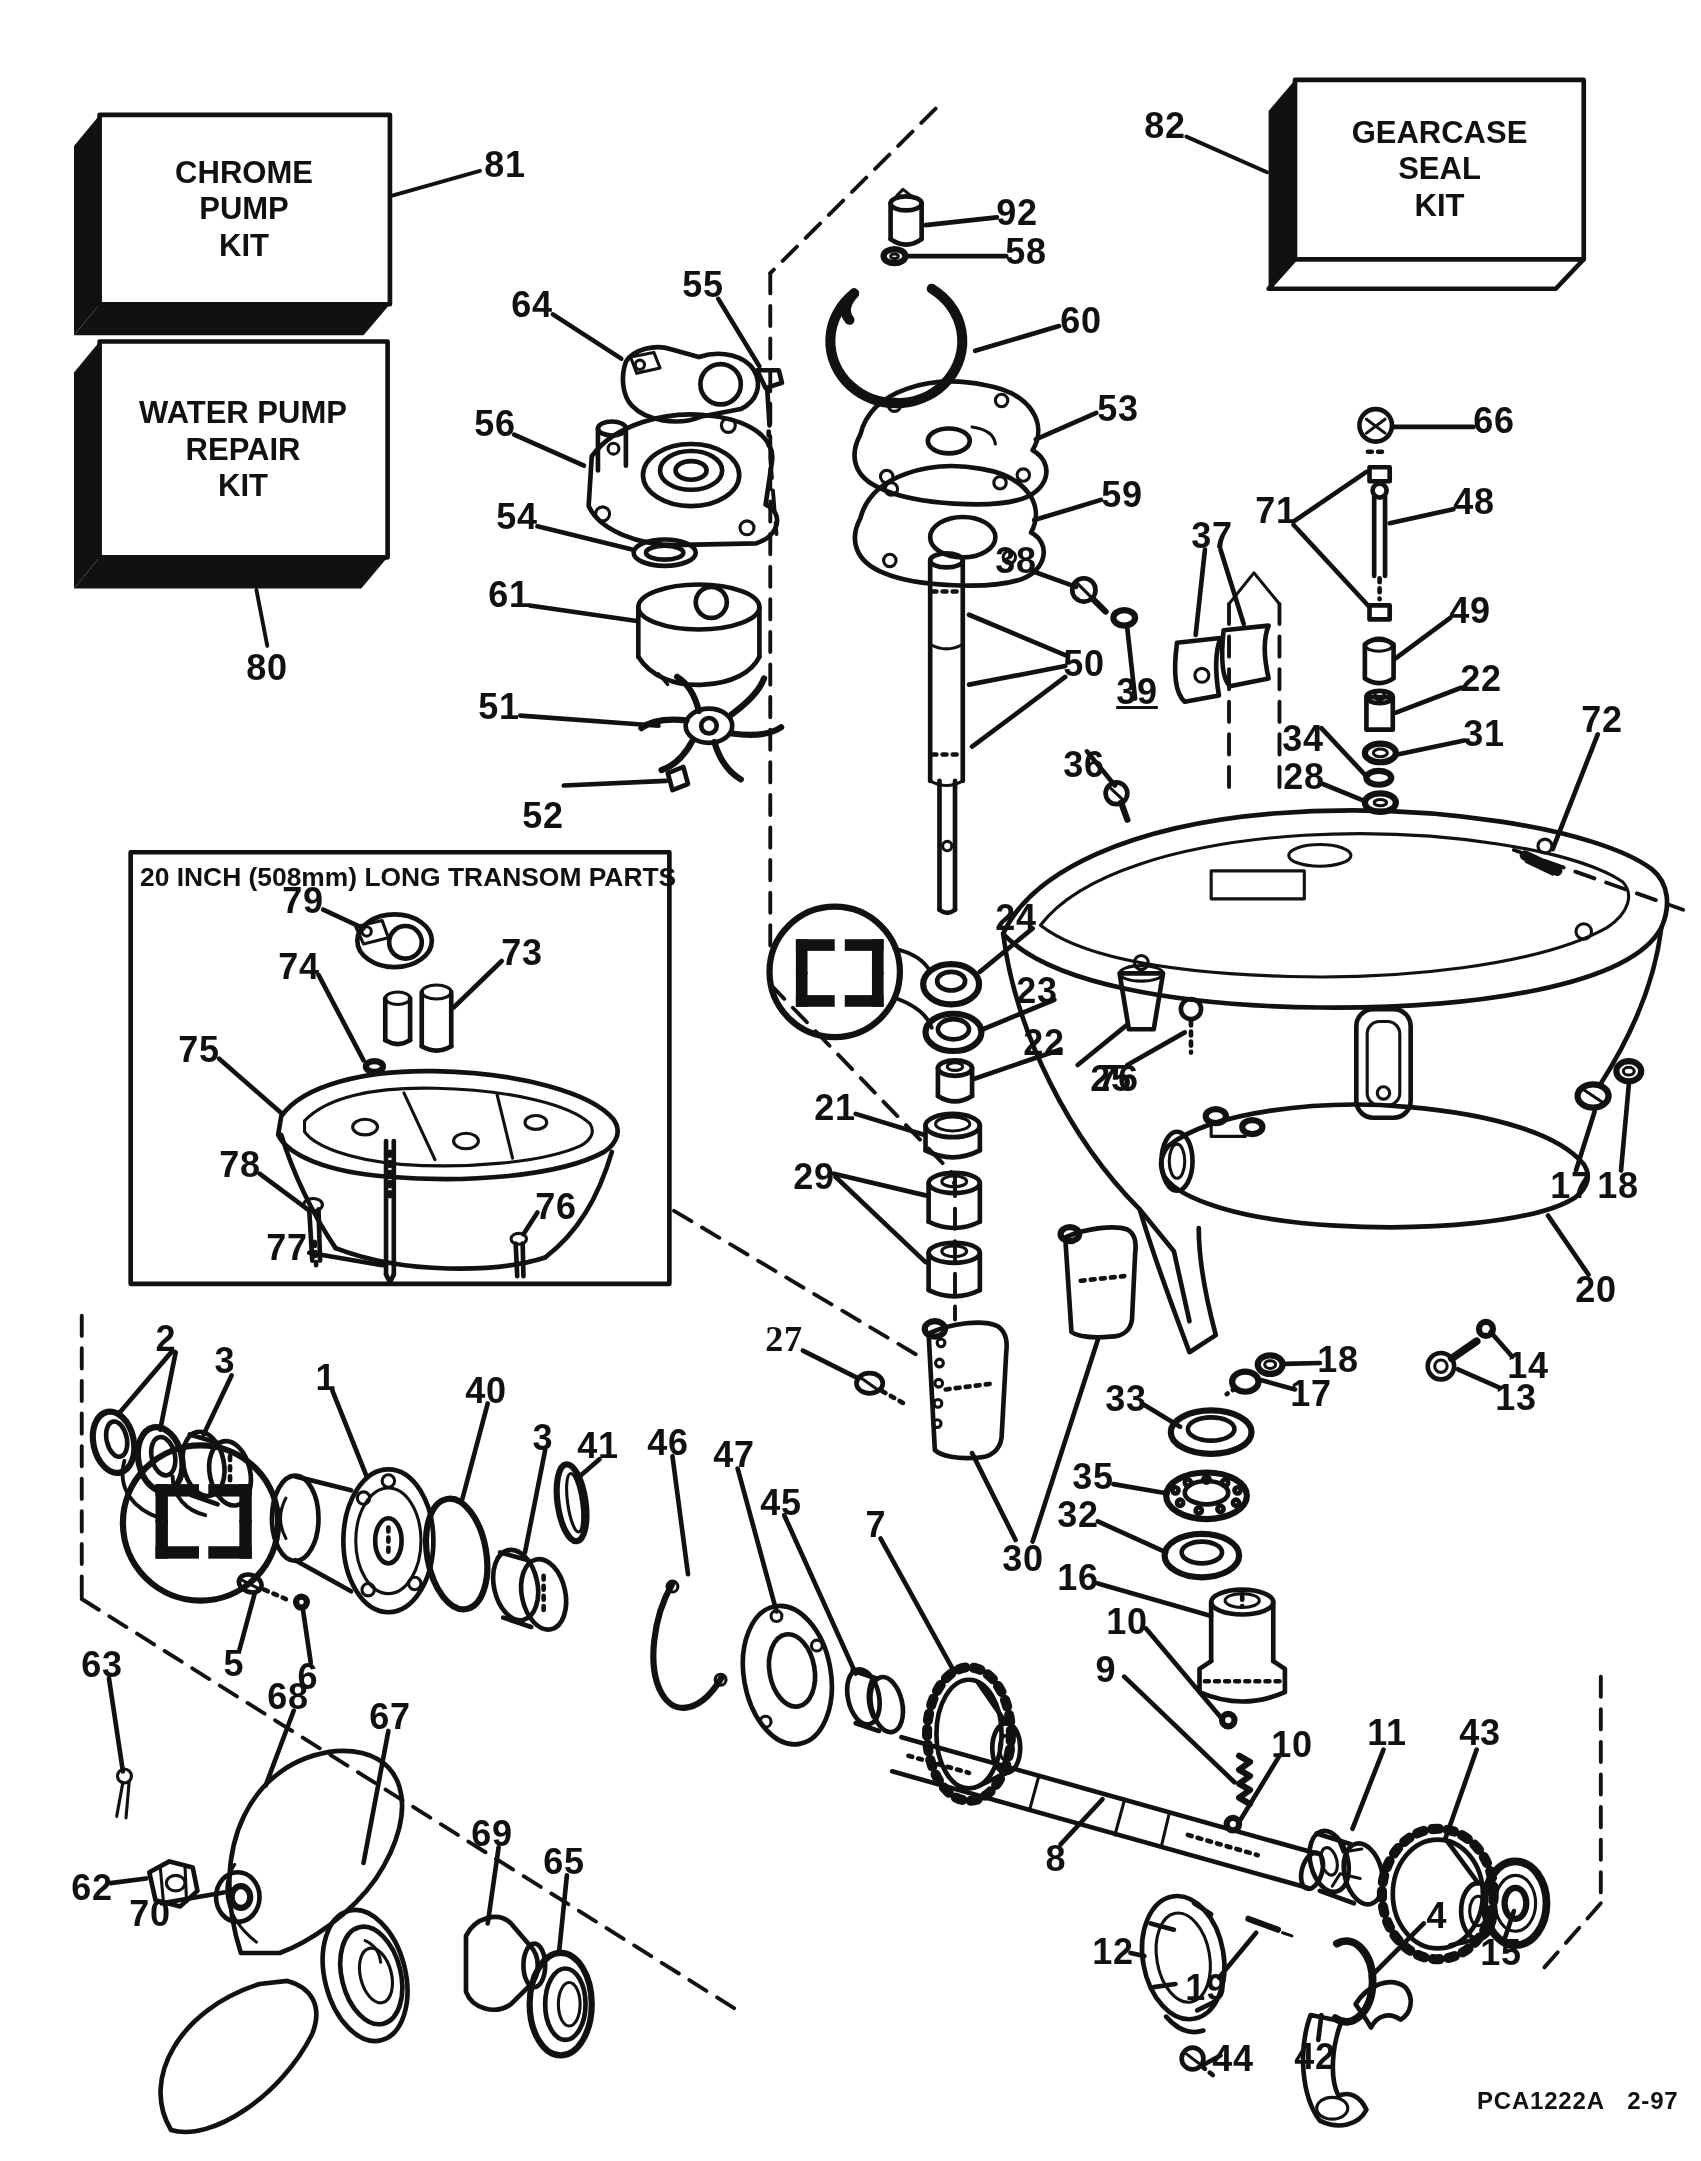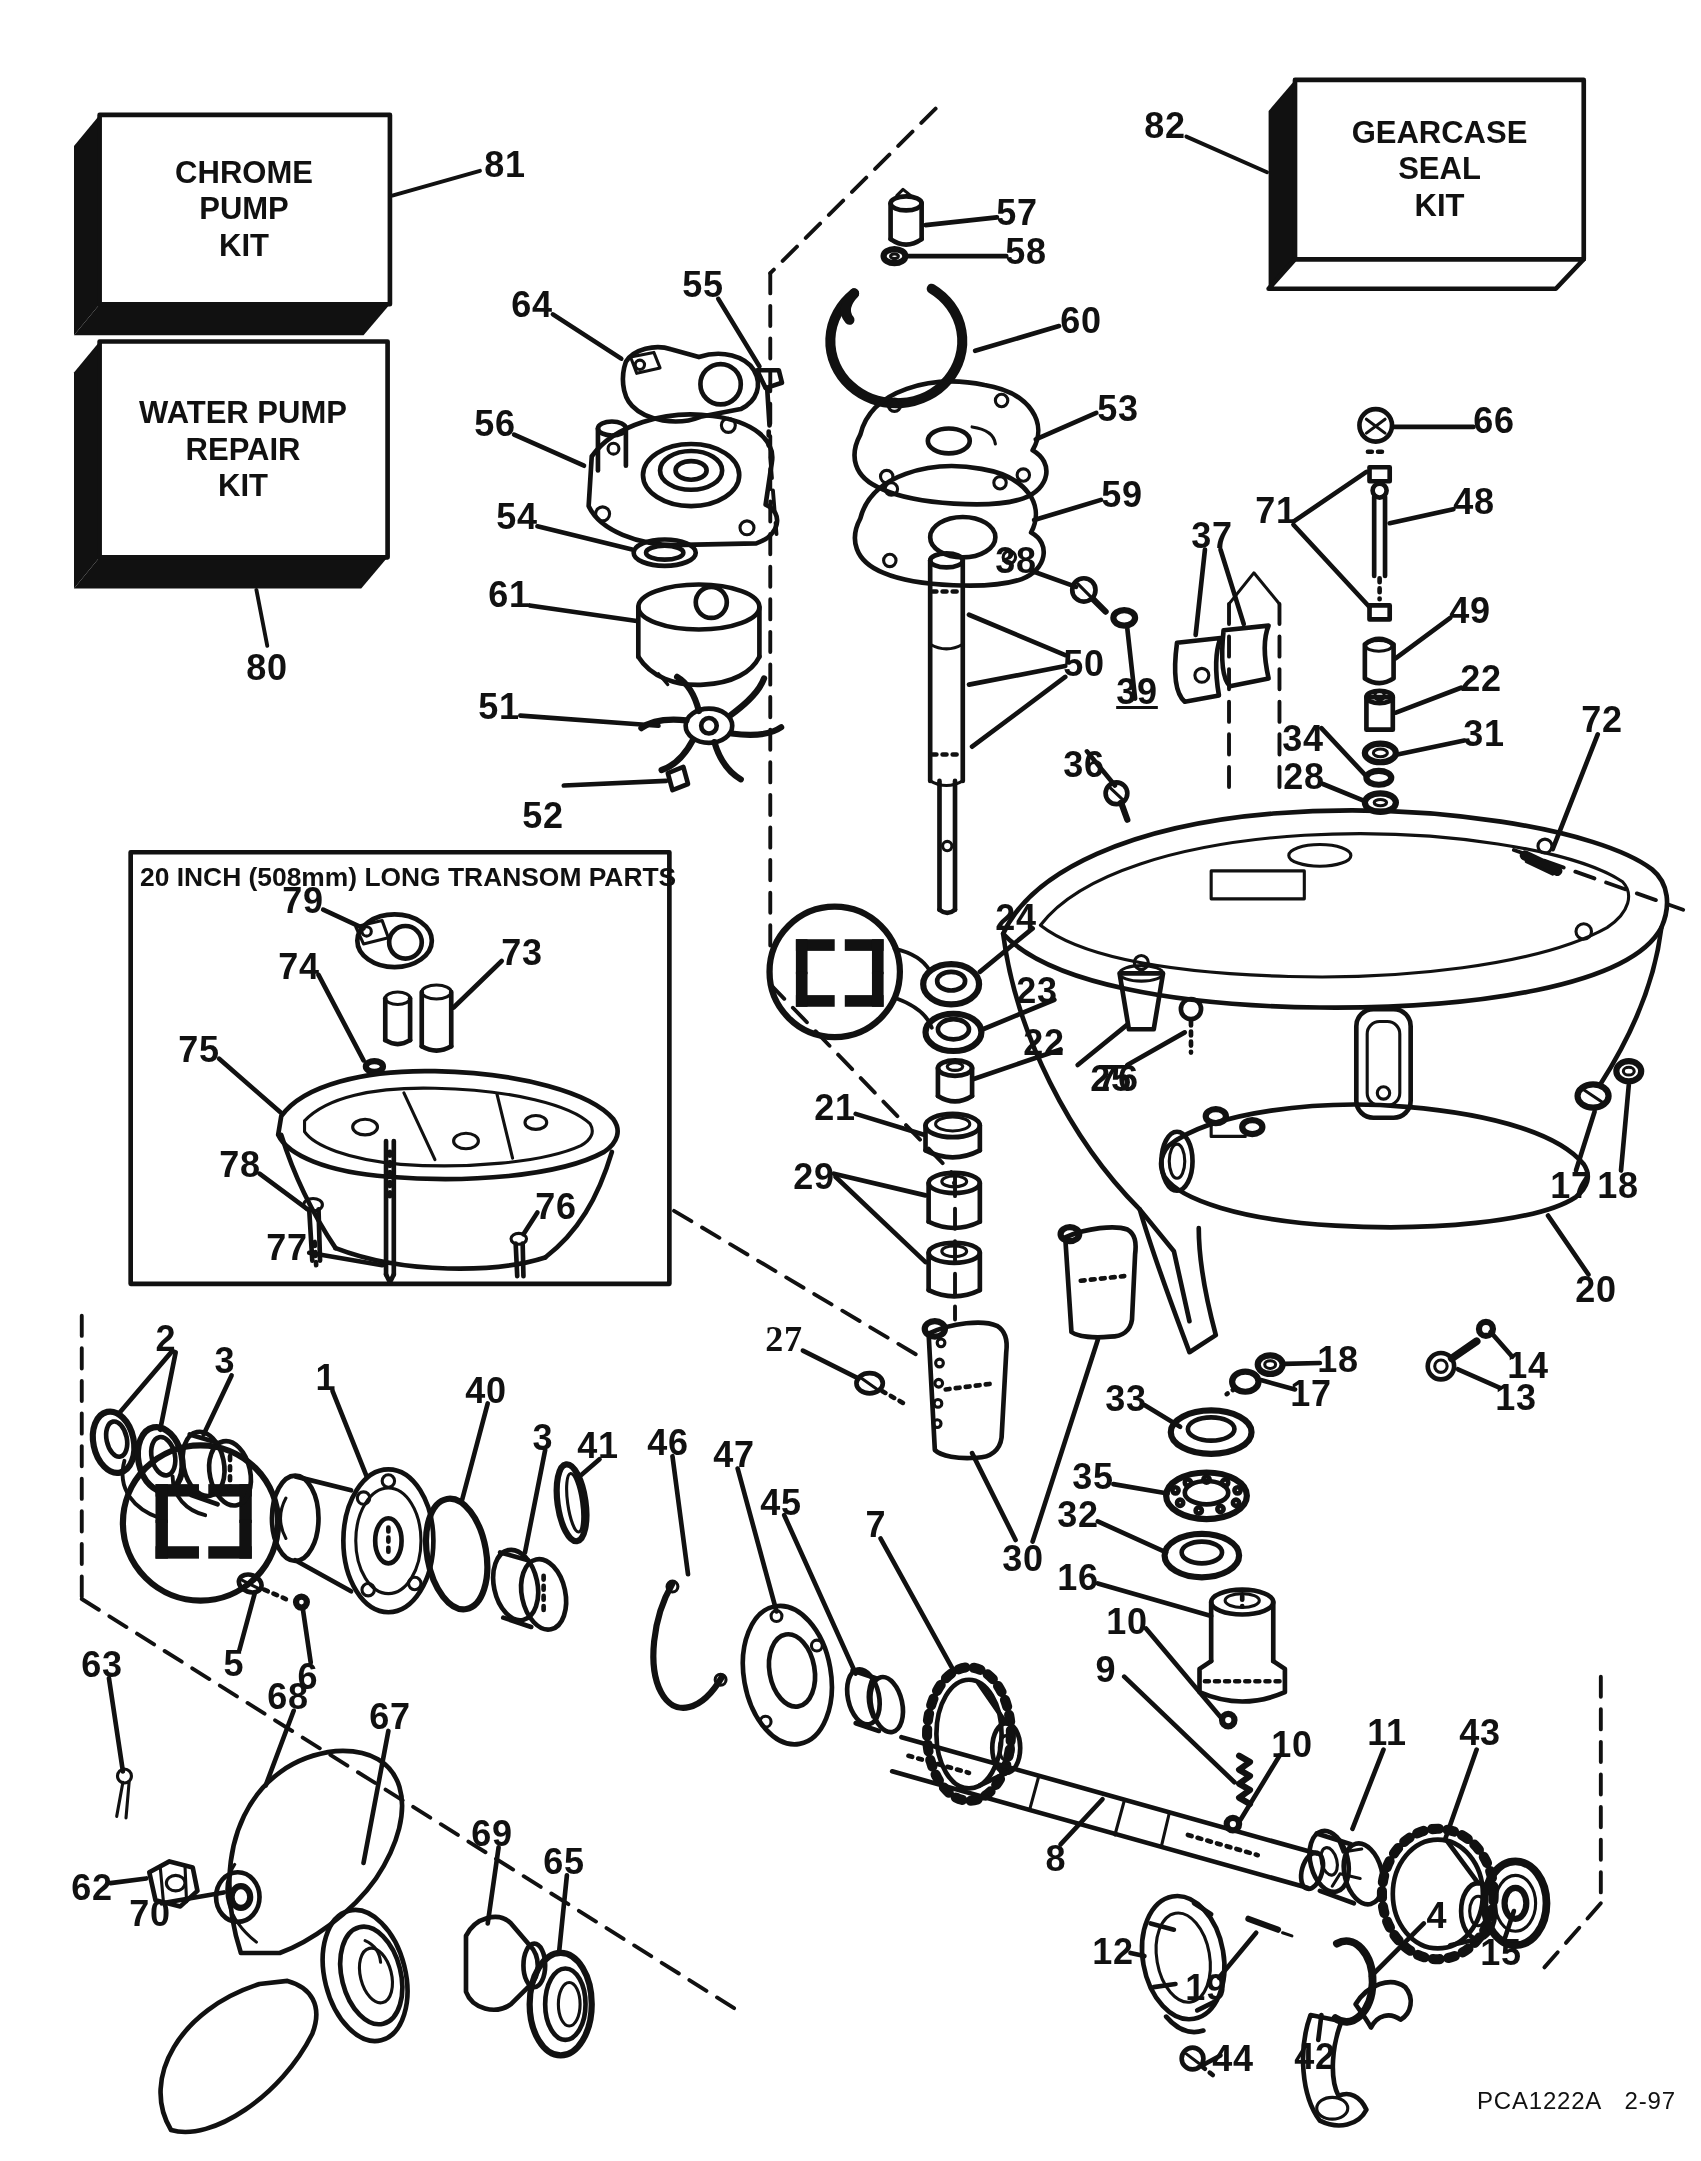--- a/index.html
+++ b/index.html
@@ -14,21 +14,21 @@
   svg .th13{stroke-width:13;}
   svg .ld{stroke-width:5;}
   svg .dash{stroke-dasharray:26 16;stroke-width:5;}
   svg .teeth{stroke-dasharray:9 11;stroke-width:13;}
   svg .band{stroke-dasharray:5 8;}
   .plabel{position:absolute;transform:translate(-50%,-50%);font-weight:bold;font-size:36px;
           letter-spacing:0.8px;white-space:nowrap;}
   .kitbox{position:absolute;display:flex;align-items:center;justify-content:center;text-align:center;
           font-weight:bold;font-size:31px;line-height:1.18;}
   .transom-title{position:absolute;text-align:center;font-weight:bold;font-size:26.4px;white-space:nowrap;}
-  .footer{position:absolute;font-weight:normal;font-size:24px;letter-spacing:0.8px;}
+  .footer{position:absolute;font-weight:bold;font-size:24px;letter-spacing:0.8px;}
 </style>
 </head>
 <body>
 
 <div class="page">
 
   <svg viewBox="0 0 2192 2784" width="1702" height="2161" style="position:absolute;left:0;top:0;">
 
     <g>
       <polygon class="fill" points="128,148 95,188 95,432 128,392"></polygon>
@@ -623,21 +623,21 @@
       <span class="plabel" style="left: 505px; top: 165px;">81</span>
       <span class="plabel" style="left: 267px; top: 668px;">80</span>
       <span class="plabel" style="left: 1165px; top: 126px;">82</span>
       <span class="plabel" style="left: 532px; top: 305px;">64</span>
       <span class="plabel" style="left: 703px; top: 285px;">55</span>
       <span class="plabel" style="left: 495px; top: 424px;">56</span>
       <span class="plabel" style="left: 517px; top: 517px;">54</span>
       <span class="plabel" style="left: 509px; top: 595px;">61</span>
       <span class="plabel" style="left: 499px; top: 707px;">51</span>
       <span class="plabel" style="left: 543px; top: 816px;">52</span>
-      <span class="plabel" style="left: 1017px; top: 213px;">57</span>
+      <span class="plabel" style="left: 1017px; top: 213px;">92</span>
       <span class="plabel" style="left: 1026px; top: 252px;">58</span>
       <span class="plabel" style="left: 1081px; top: 321px;">60</span>
       <span class="plabel" style="left: 1118px; top: 409px;">53</span>
       <span class="plabel" style="left: 1122px; top: 495px;">59</span>
       <span class="plabel" style="left: 1016px; top: 561px;">38</span>
       <span class="plabel" style="left: 1084px; top: 664px;">50</span>
       <span class="plabel" style="left: 1137px; top: 692px; text-decoration: underline;">39</span>
       <span class="plabel" style="left: 1084px; top: 765px;">36</span>
       <span class="plabel" style="left: 1212px; top: 536px;">37</span>
       <span class="plabel" style="left: 1276px; top: 511px;">71</span>

